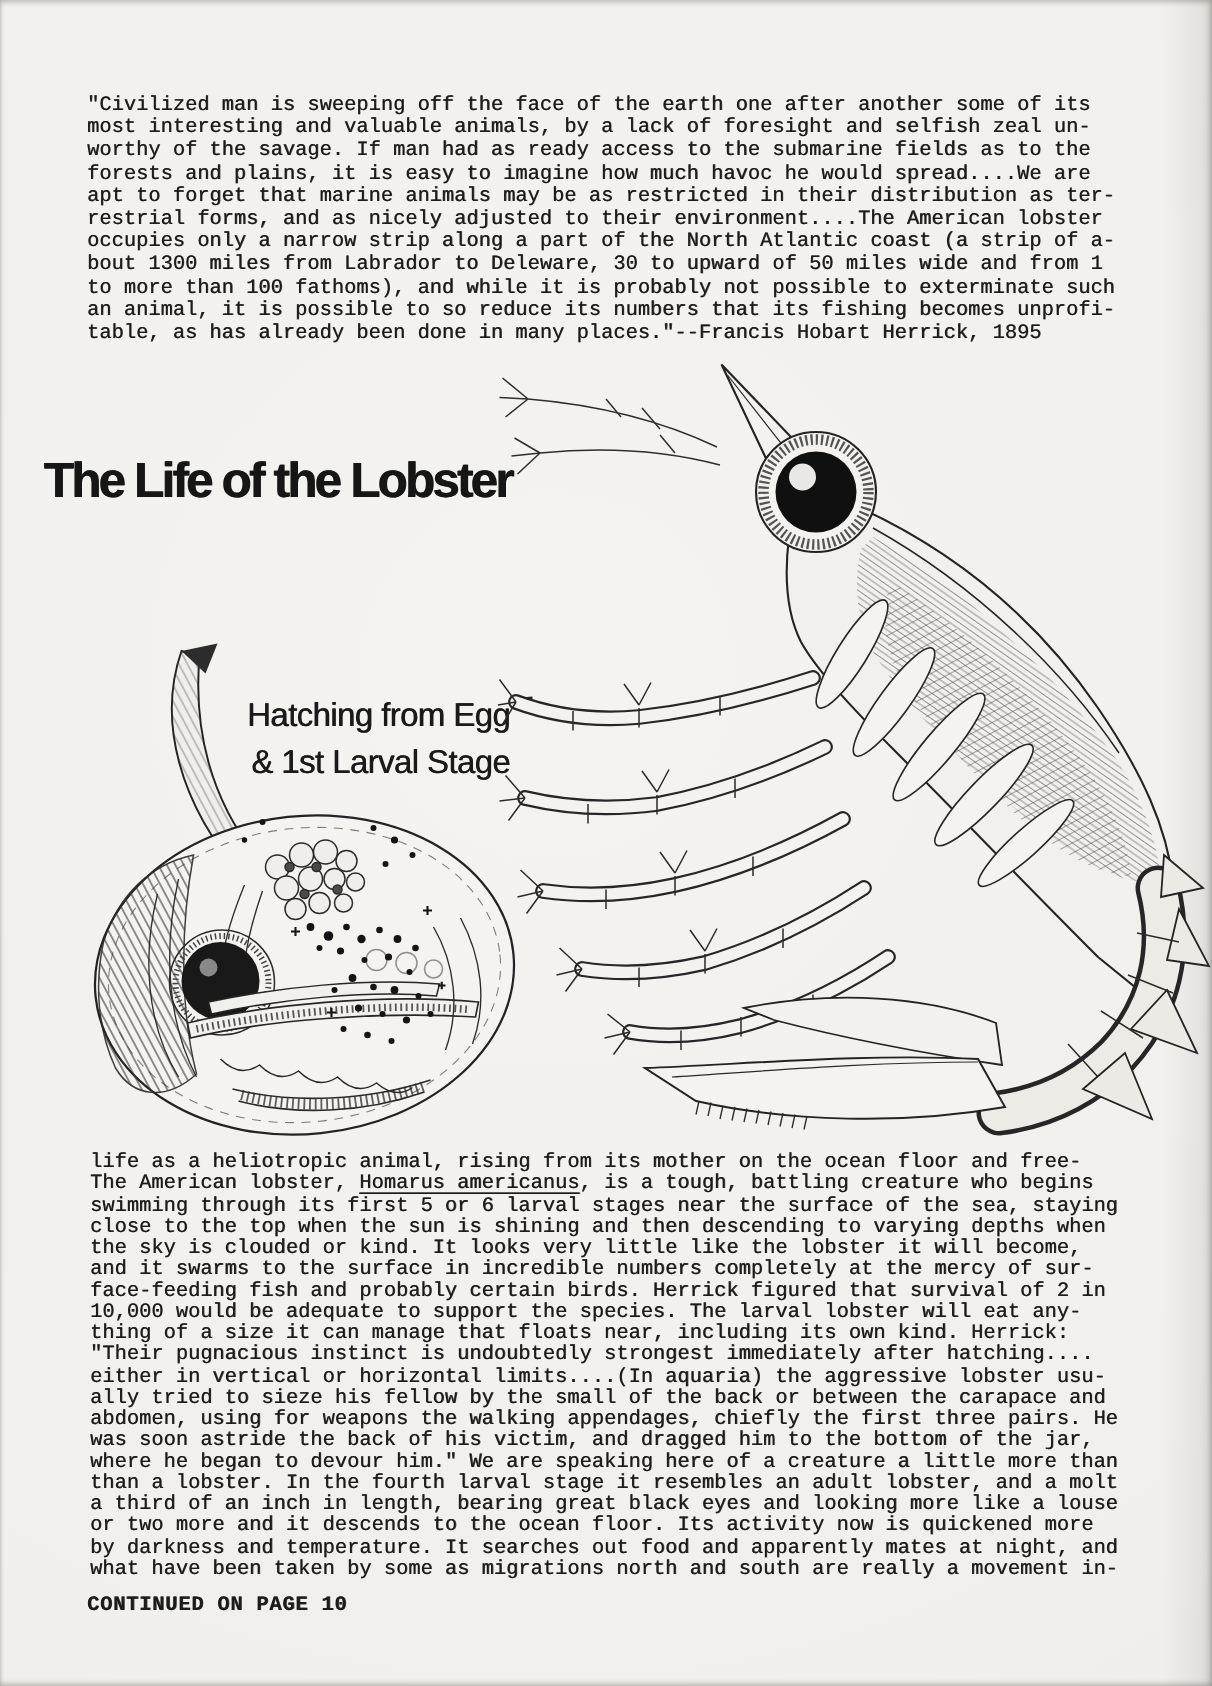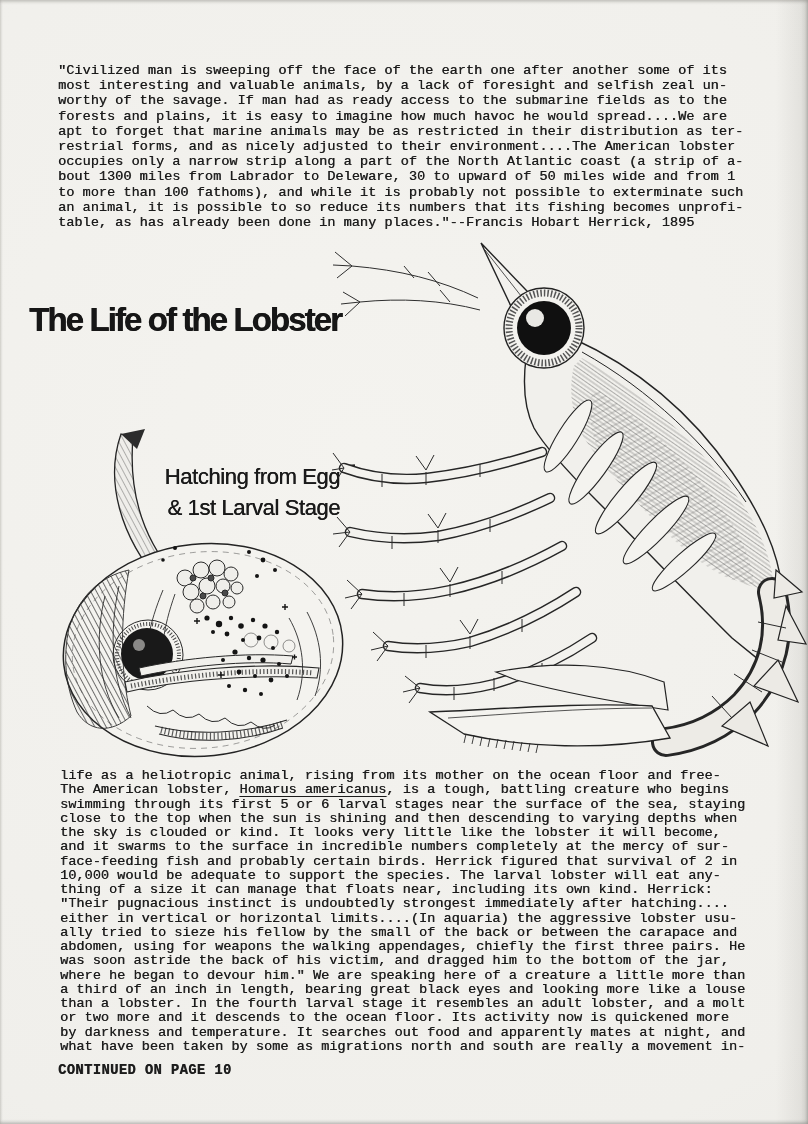--- a/index.html
+++ b/index.html
@@ -281,22 +281,22 @@
       <div class="tline">and it swarms to the surface in incredible numbers completely at the mercy of sur-</div>
       <div class="tline">face-feeding fish and probably certain birds. Herrick figured that survival of 2 in</div>
       <div class="tline">10,000 would be adequate to support the species. The larval lobster will eat any-</div>
       <div class="tline">thing of a size it can manage that floats near, including its own kind. Herrick:</div>
       <div class="tline">"Their pugnacious instinct is undoubtedly strongest immediately after hatching....</div>
       <div class="tline">either in vertical or horizontal limits....(In aquaria) the aggressive lobster usu-</div>
       <div class="tline">ally tried to sieze his fellow by the small of the back or between the carapace and</div>
       <div class="tline">abdomen, using for weapons the walking appendages, chiefly the first three pairs. He</div>
       <div class="tline">was soon astride the back of his victim, and dragged him to the bottom of the jar,</div>
       <div class="tline">where he began to devour him." We are speaking here of a creature a little more than</div>
+      <div class="tline">than a lobster. In the fourth larval stage it resembles an adult lobster, and a molt</div>
       <div class="tline">a third of an inch in length, bearing great black eyes and looking more like a louse</div>
-      <div class="tline">than a lobster. In the fourth larval stage it resembles an adult lobster, and a molt</div>
       <div class="tline">or two more and it descends to the ocean floor. Its activity now is quickened more</div>
       <div class="tline">by darkness and temperature. It searches out food and apparently mates at night, and</div>
       <div class="tline">what have been taken by some as migrations north and south are really a movement in-</div>
     </div>
 
   <div class="continued">CONTINUED ON PAGE 10</div>
 
 </div>
 
 </body></html>

